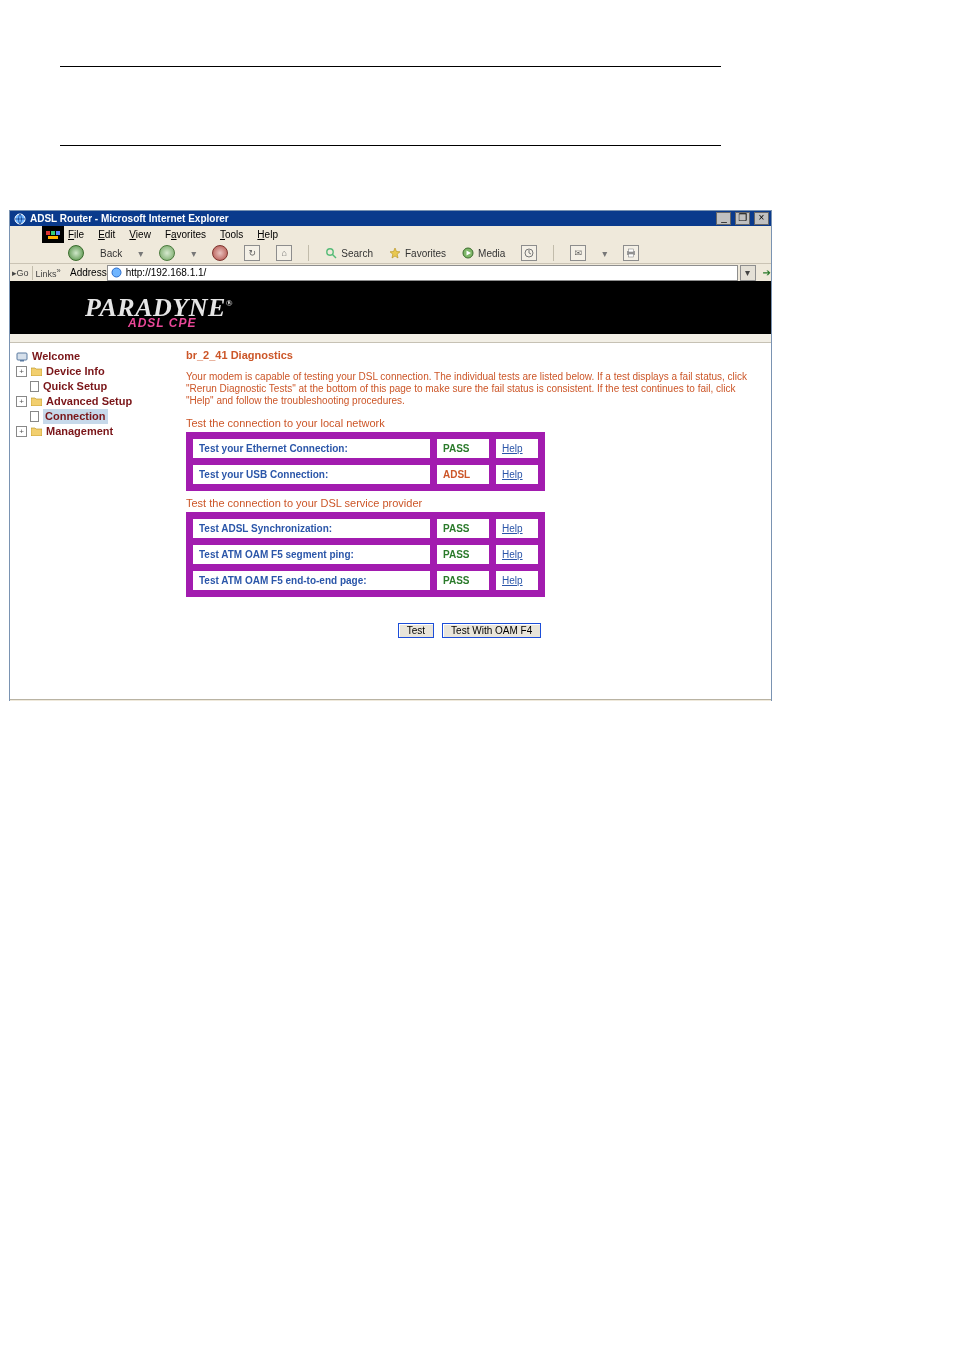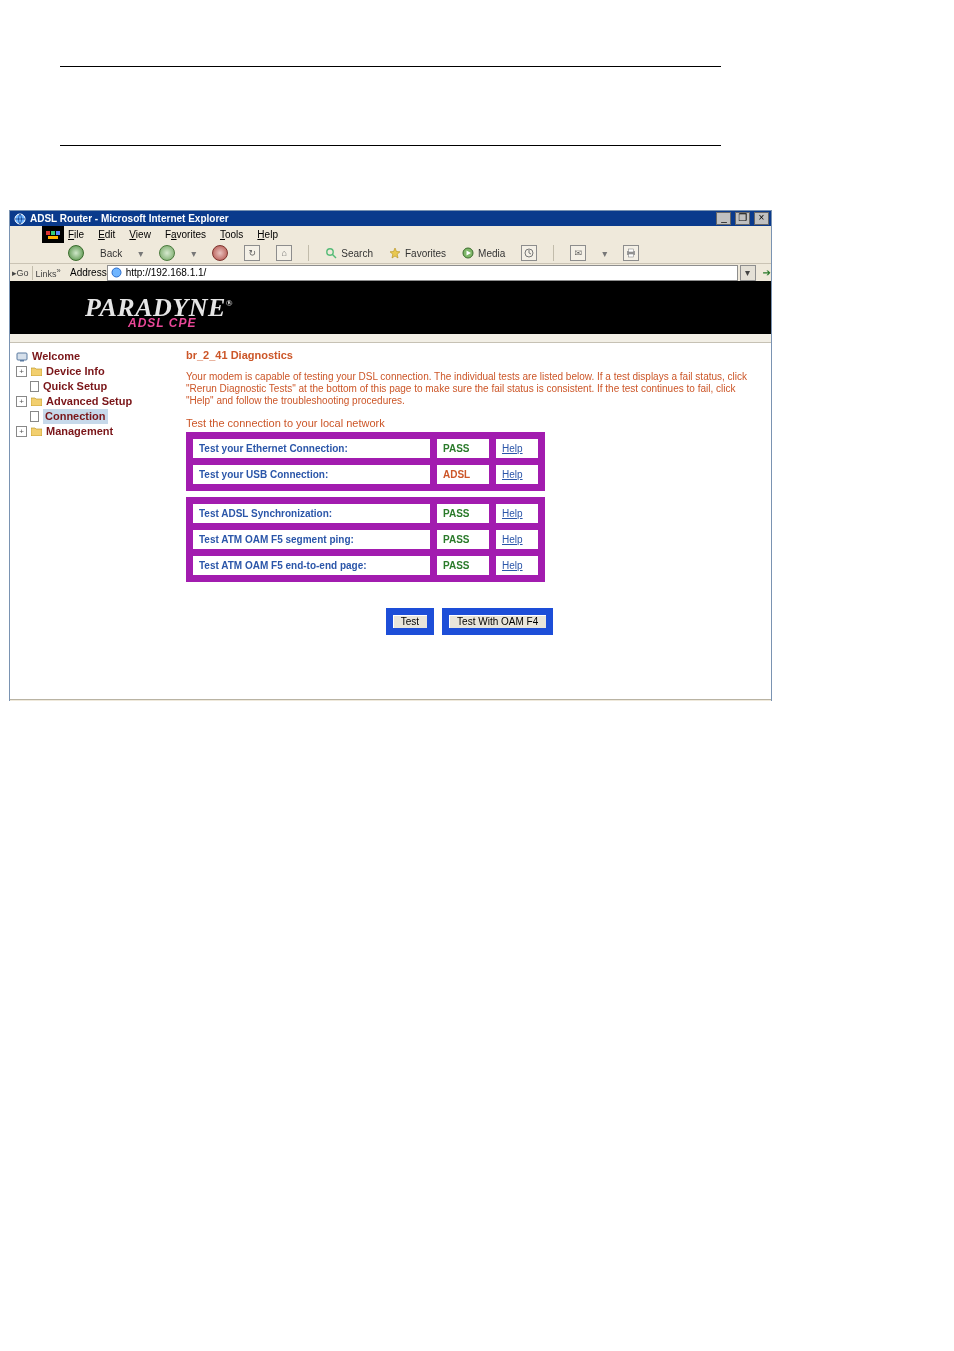--- a/index.html
+++ b/index.html
@@ -273,21 +273,21 @@
   .down { color: #cc5628; }
   .dtbl .thelp { width: 30px; }
   .dtbl .thelp a { color: #2b56a9; text-decoration: underline; }
   .btnrow {
     margin-top: 26px;
     display: flex;
     gap: 8px;
     justify-content: center;
   }
   .wbtn {
-    border: 7px solid #1d4ed8;
+    border: 1px solid #1d4ed8;
     background: #e9e5da;
     padding: 1px 8px;
     font-size: 10px;
     box-shadow: inset 1px 1px 0 #fff;
   }
   .statusbar {
     height: 18px;
     border-top: 1px solid #b9b3a3;
     background: #efe9db;
     display: flex;
@@ -488,20 +488,21 @@
                 <td class="thelp"><a href="#">Help</a></td>
               </tr>
               <tr>
                 <td class="tlabel">Test your USB Connection:</td>
                 <td class="tstat down">ADSL</td>
                 <td class="thelp"><a href="#">Help</a></td>
               </tr>
             </tbody>
       </table>
 
+      <div class="sec-hdr">Test the connection to your DSL service provider</div>
       <table class="dtbl">
         <tbody id="tbl2">
               <tr>
                 <td class="tlabel">Test ADSL Synchronization:</td>
                 <td class="tstat pass">PASS</td>
                 <td class="thelp"><a href="#">Help</a></td>
               </tr>
               <tr>
                 <td class="tlabel">Test ATM OAM F5 segment ping:</td>
                 <td class="tstat pass">PASS</td>

